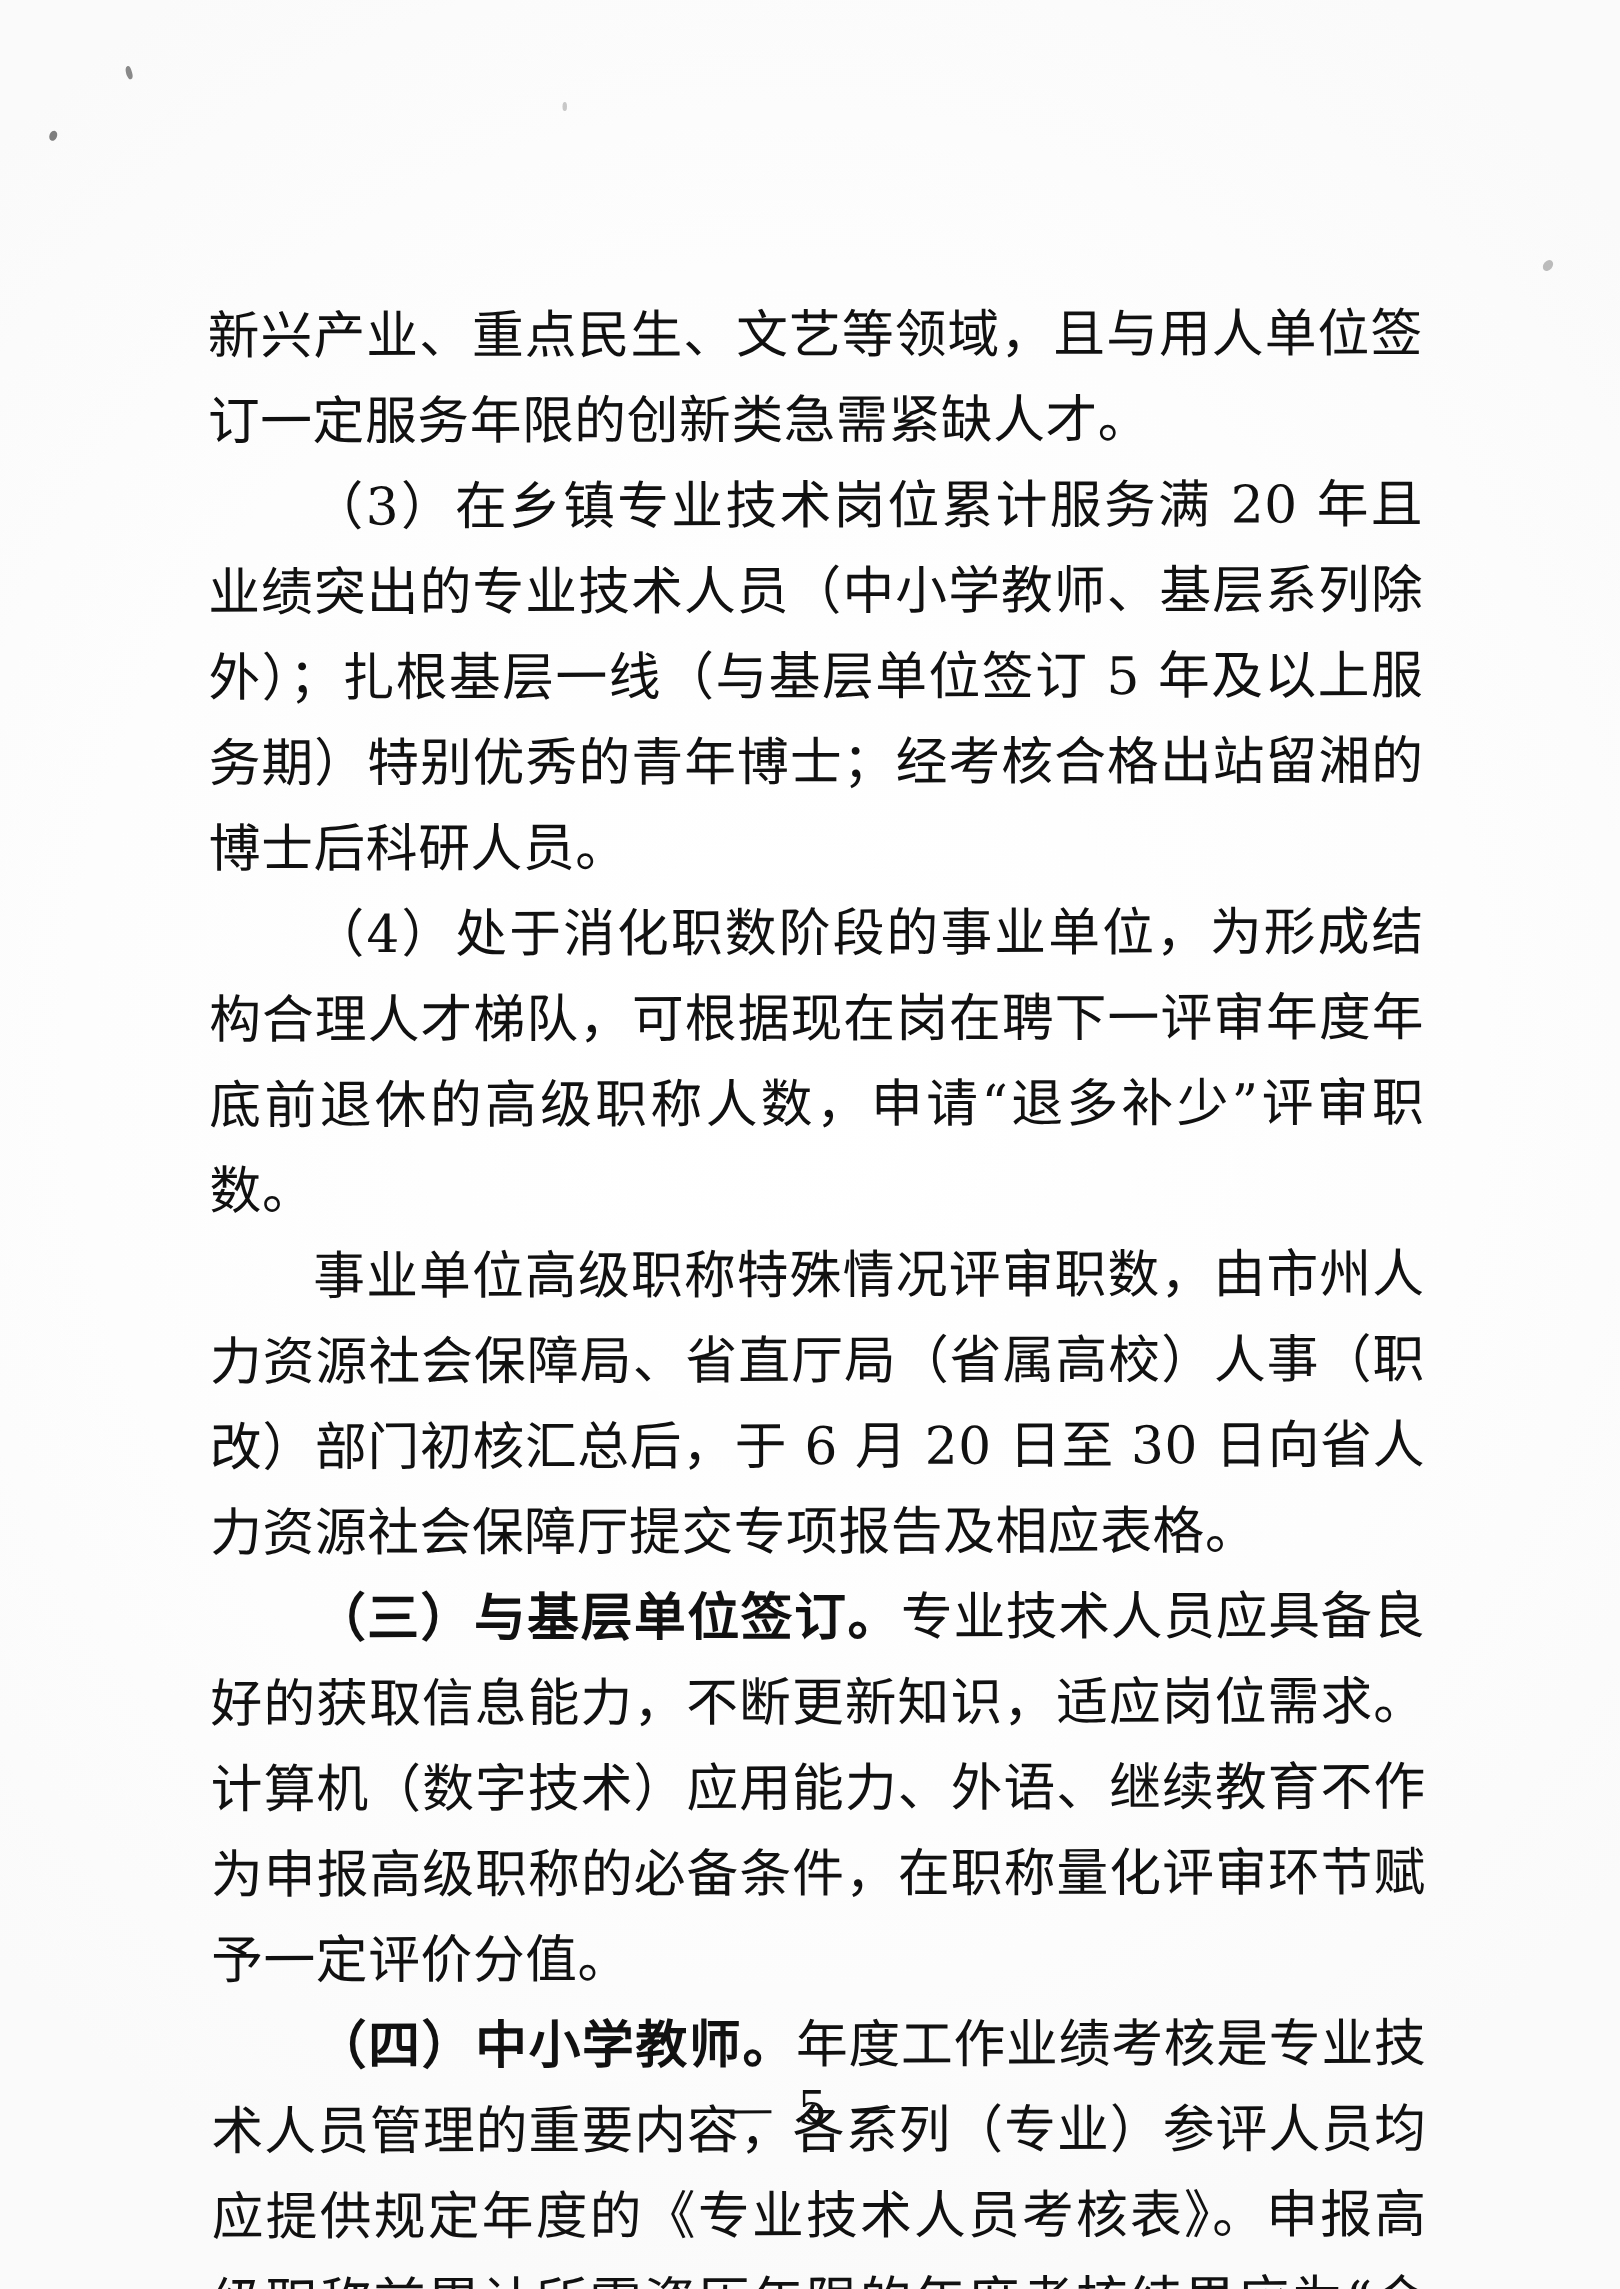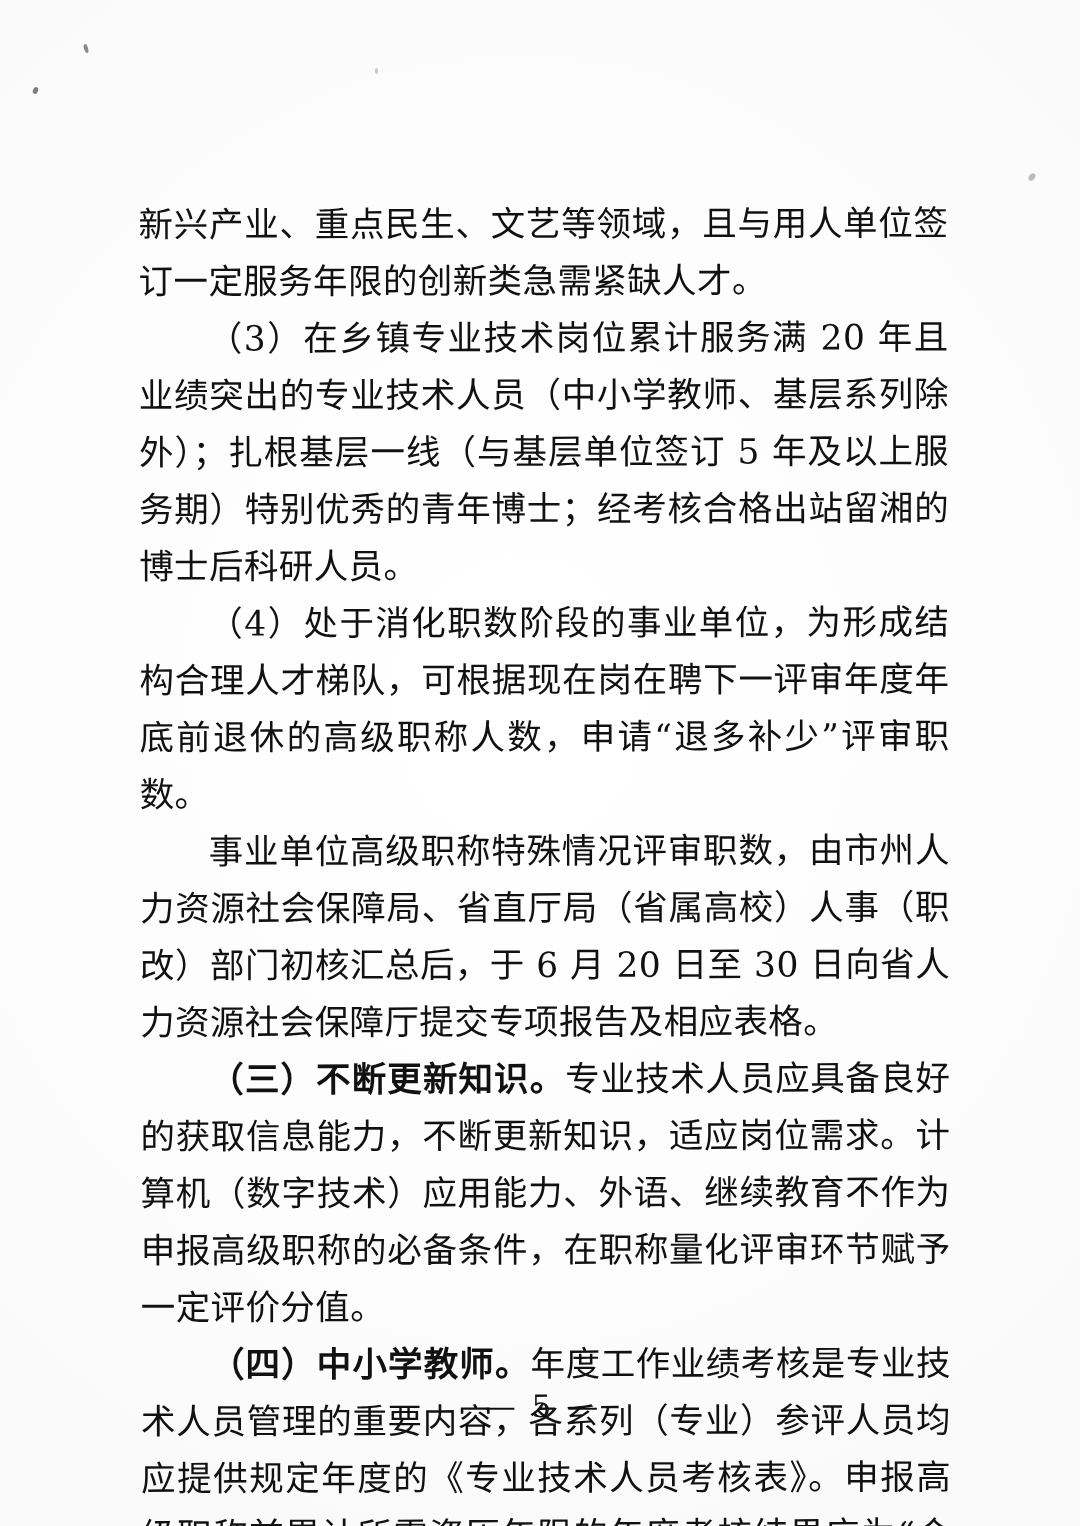--- a/index.html
+++ b/index.html
@@ -161,21 +161,21 @@
 
       <p class="para">
         <span>（4）处于消化职数阶段的事业单位，为形成结构合理人才梯队，可根据现在岗在聘下一评审年度年底前退休的高级职称人数，申请“退多补少”评审职数。</span>
       </p>
 
       <p class="para">
         <span>事业单位高级职称特殊情况评审职数，由市州人力资源社会保障局、省直厅局（省属高校）人事（职改）部门初核汇总后，于 6 月 20 日至 30 日向省人力资源社会保障厅提交专项报告及相应表格。</span>
       </p>
 
       <p class="para">
-        <span class="run-in-heading">（三）不断更新知识。</span><span>专业技术人员应具备良好的获取信息能力，不断更新知识，适应岗位需求。计算机（数字技术）应用能力、外语、继续教育不作为申报高级职称的必备条件，在职称量化评审环节赋予一定评价分值。</span>
+        <span class="run-in-heading">（三）与基层单位签订。</span><span>专业技术人员应具备良好的获取信息能力，不断更新知识，适应岗位需求。计算机（数字技术）应用能力、外语、继续教育不作为申报高级职称的必备条件，在职称量化评审环节赋予一定评价分值。</span>
       </p>
 
       <p class="para">
         <span class="run-in-heading">（四）中小学教师。</span><span>年度工作业绩考核是专业技术人员管理的重要内容，各系列（专业）参评人员均应提供规定年度的《专业技术人员考核表》。申报高级职称前累计所需资历年限的年度考核结果应为“合格”以上。年度考核结果由高评会作为评议指标之一，在量化评审环节赋予分值。</span>
       </p>
 
     </div>
 
     <div class="footer">
       <span class="page-number">— 5 —</span>

